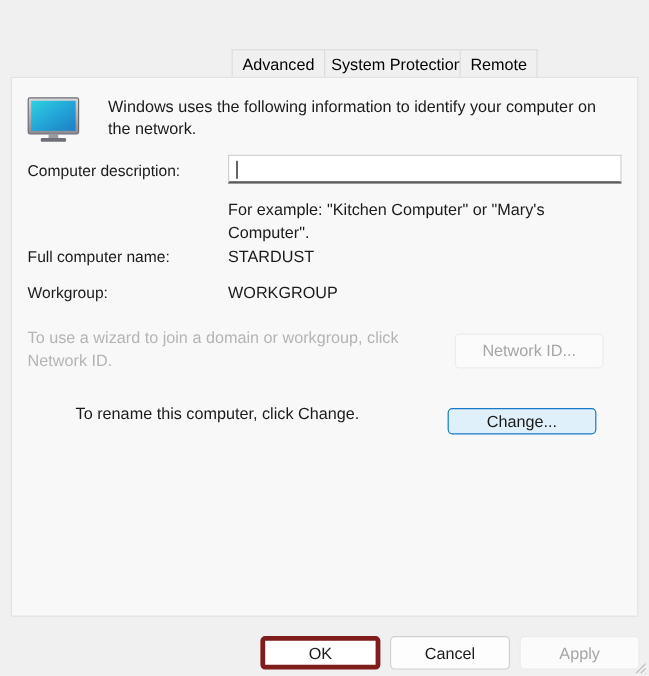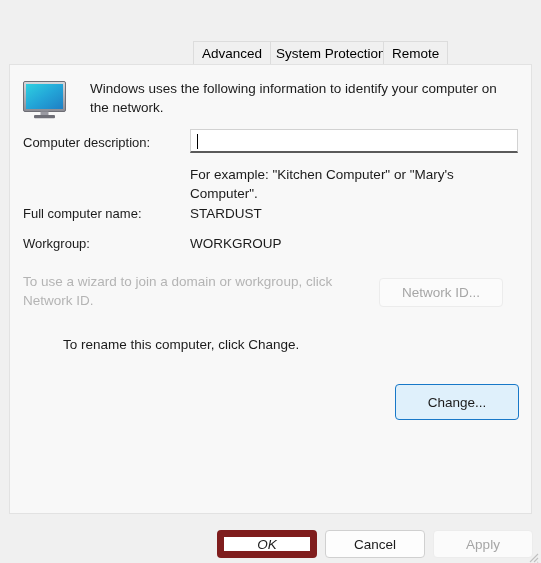--- a/index.html
+++ b/index.html
@@ -214,38 +214,36 @@
     color: #a6a6a6;
     background: #fbfbfb;
     border: 1px solid #ececec;
   }
   .btn.accent {
     background: #dff0fb;
     border: 1px solid #1878c8;
   }
   .btn.default {
     background: #ffffff;
-    border: 7px solid #7f1d1d;
-    font-style: italic;
+    border: 4px solid #7f1d1d;
   }
 
   #networkid-button {
     position: absolute;
     left: 369px;
     top: 213px;
     width: 124px;
     height: 29px;
   }
   #change-button {
     position: absolute;
-    left: 385px;
+    left: 363px;
     top: 275px;
     width: 124px;
-    height: 36px;
-    margin-top: 44px;
+    height: 22px;
   }
 
   
   #ok-button {
     position: absolute;
     left: 217px;
     top: 530px;
     width: 100px;
     height: 28px;
   }

